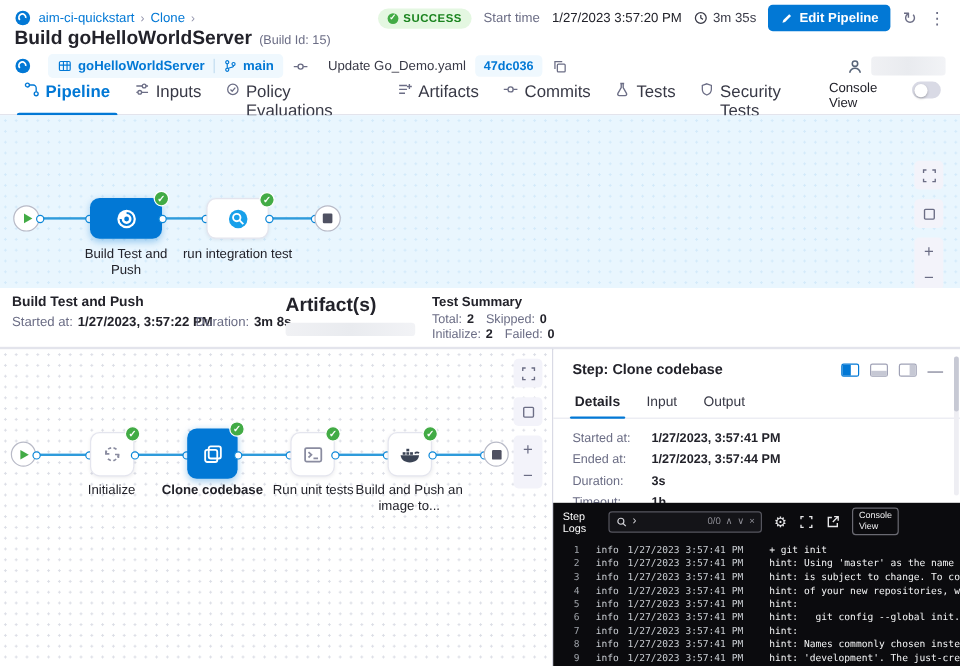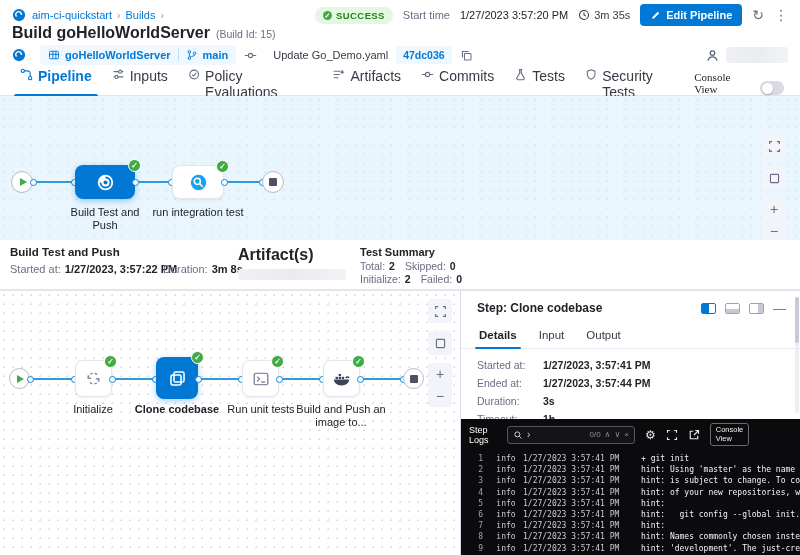--- a/index.html
+++ b/index.html
@@ -34,21 +34,21 @@
   .repo-right { margin-left:auto; display:flex; align-items:center; gap:6px; }
   .redact { background:linear-gradient(90deg,#f0f1f4,#e9ebef 50%,#f2f3f6); border-radius:3px; }
 
   
   .tabbar { position:absolute; top:68px; left:0; right:0; height:28px; border-bottom:1px solid #e3e4ec; display:flex; align-items:stretch; padding:0 10px; }
   .tab { display:flex; gap:5px; padding:0 10px; color:#383946; font-size:14px; cursor:pointer; position:relative; }
   .tab .ticon { color:#6b6d85; }
   .tab.active { color:#0278d5; font-weight:bold; }
   .tab.active .ticon { color:#0278d5; }
   .tab.active::after { content:""; position:absolute; left:4px; right:4px; bottom:-1px; height:2.5px; background:#0278d5; border-radius:2px 2px 0 0; }
-  .tabbar-right { margin-left:auto; display:flex; align-items:flex-end; gap:7px; padding-right:6px;font-family:Liberation Serif, serif; }
+  .tabbar-right { margin-left:auto; display:flex; align-items:flex-start; gap:7px; padding-right:6px; }
   .toggle { width:26px; height:14px; background:#d9dae5; border-radius:8px; position:relative; cursor:pointer; }
   .toggle::after { content:""; position:absolute; top:1.5px; left:2px; width:11px; height:11px; background:#fff; border-radius:50%; box-shadow:0 1px 2px rgba(0,0,0,.25); }
 
   
   .stage-canvas { position:absolute; top:96px; left:0; width:800px; height:144px;
     background-color:#e9f6fe;
     background-image:radial-gradient(#d3eafa 1px, transparent 1px); background-size:9px 9px; }
   .step-canvas { position:absolute; top:290px; left:0; width:460px; height:265px;
     background-color:#fff; border-top:1px solid #e3e4ec;
     background-image:radial-gradient(#dcdee6 1px, transparent 1px); background-size:9px 9px; }
@@ -129,21 +129,21 @@
 
 <div class="app">
 
   <div class="breadcrumb-row">
     <svg class="logo-dot" viewBox="0 0 16 16">
         <circle cx="8" cy="8" r="7" fill="#0278d5"></circle>
         <path d="M5.2 9.8a3.3 3.3 0 1 1 5.6-1.8" stroke="#fff" stroke-width="1.6" fill="none"></path>
       </svg>
     <span class="crumb">aim-ci-quickstart</span>
     <span class="crumb-sep">›</span>
-    <span class="crumb">Builds</span>
+    <span class="crumb">Clone</span>
     <span class="crumb-sep">›</span>
     <div class="top-right">
       <span class="status-badge">
         <span class="status-dot">✓</span>
         <span>SUCCESS</span>
       </span>
       <span class="meta-label">Start time</span>
       <span class="meta-value">1/27/2023 3:57:20 PM</span>
       <span class="elapsed">
         <svg width="12" height="12" viewBox="0 0 16 16">

